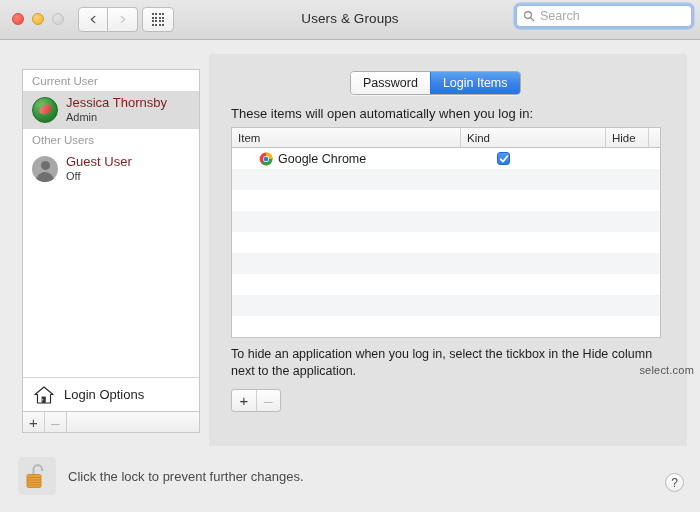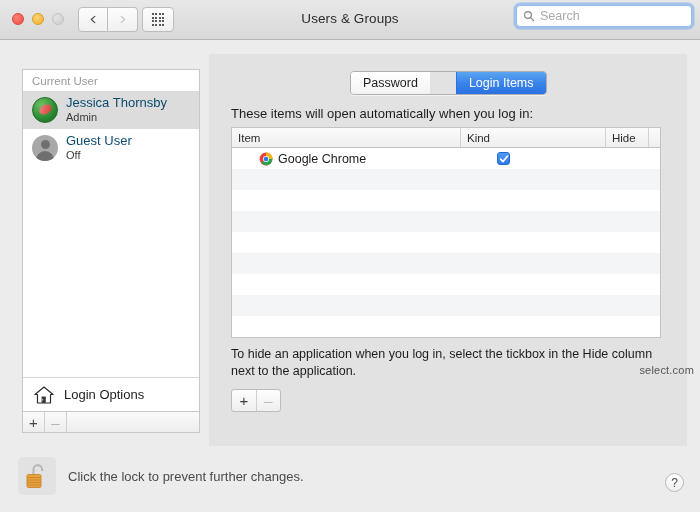--- a/index.html
+++ b/index.html
@@ -143,21 +143,21 @@
   }
   .user-row {
     display: flex;
     align-items: center;
     padding: 3px 0 4px 9px;
     height: 38px;
     box-sizing: border-box;
   }
   .user-row.selected { background: #dcdcdc; }
   .user-text { margin-left: 8px; line-height: 1.15; }
-  .user-name { font-size: 13px; color: #0c4a6e; }
+  .user-name { font-size: 13px; color: #7f1d1d; }
   .user-sub  { font-size: 11px; color: #3a3a3a; }
 
   .avatar { width: 26px; height: 26px; border-radius: 50%; flex: 0 0 auto; }
   .avatar.jessica {
     background: radial-gradient(circle at 35% 28%, #6fbf63 0%, #2f8f36 55%, #196121 100%);
     position: relative;
     border: 1px solid #1f6b23;
     box-sizing: border-box;
   }
   .avatar.jessica::after {
@@ -243,21 +243,20 @@
 
   .segmented {
     position: absolute;
     left: 141px; top: 17px;
     display: flex;
     height: 22px;
     border-radius: 4px;
     overflow: hidden;
     border: 1px solid #aeaeae;
     box-shadow: 0 1px 0 rgba(255,255,255,0.6);
-    gap: 26px;
   }
   .seg {
     font-size: 12.5px;
     display: flex;
     align-items: center;
     justify-content: center;
     padding: 0 12px;
     box-sizing: border-box;
     height: 100%;
   }
@@ -487,20 +486,21 @@
       <div class="group-header">Current User</div>
 
       <div class="user-row selected">
         <span class="avatar jessica"></span>
         <span class="user-text">
           <div class="user-name">Jessica Thornsby</div>
           <div class="user-sub">Admin</div>
         </span>
       </div>
 
+      <div class="group-header">Other Users</div>
 
       <div class="user-row">
         <span class="avatar guest"></span>
         <span class="user-text">
           <div class="user-name">Guest User</div>
           <div class="user-sub">Off</div>
         </span>
       </div>
 
       <div class="sidebar-spacer"></div>

